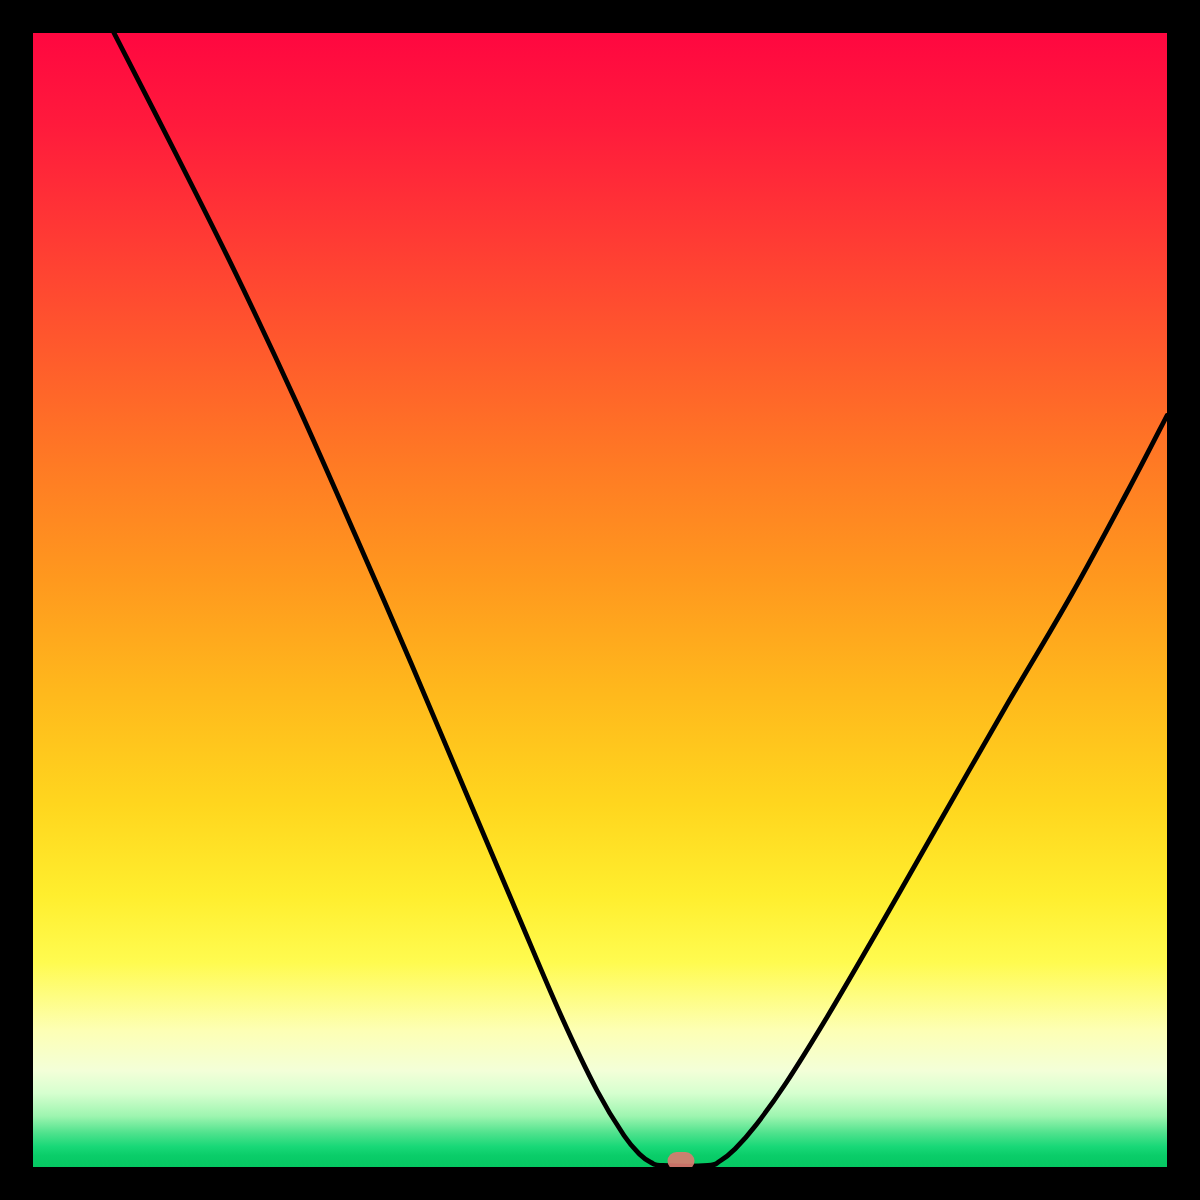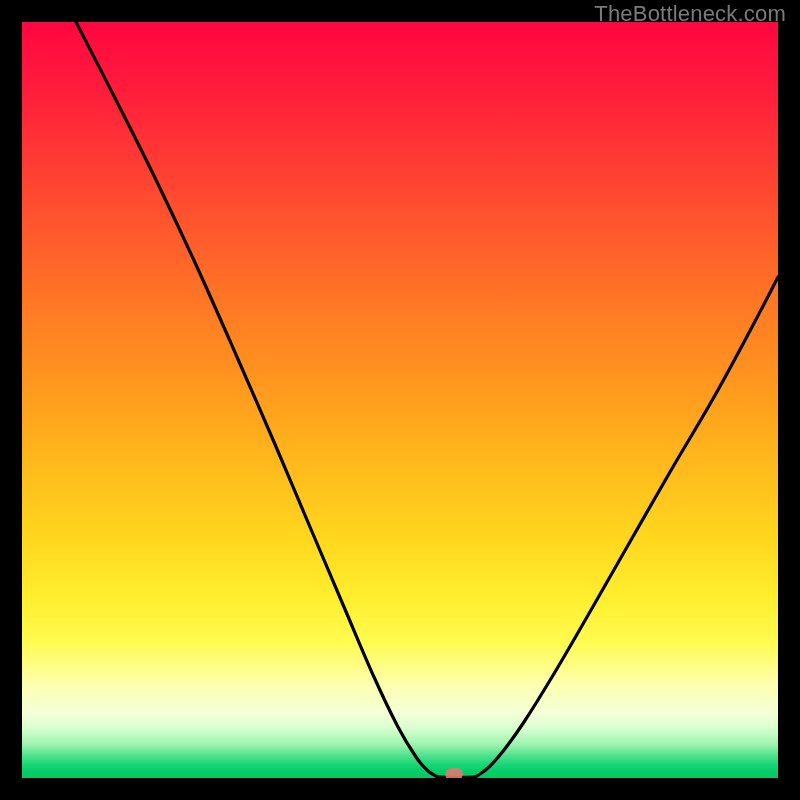--- a/index.html
+++ b/index.html
@@ -79,21 +79,20 @@
     font-size: 22px;
     letter-spacing: 0.2px;
     user-select: none;
   }
 </style>
 </head>
 <body>
 
 <div class="stage">
 
-  <div class="watermark">TheBottleneck.com</div>
 
   <div class="plot-area">
     <div class="gradient"></div>
 
     <svg class="curve-svg" viewBox="0 0 756 756" preserveAspectRatio="none">
       <path id="curve-path" class="curve-path" d="M 54 0 C 61.38 14.399999999999999, 80.42 51.2, 95 80 C 109.58 108.8, 120.6 130.3, 135 160 C 149.4 189.7, 160.6 213.5, 175 245 C 189.4 276.5, 201.14 303.5, 215 335 C 228.86 366.5, 238.86 389.4, 252 420 C 265.14 450.6, 275.4 475.3, 288 505 C 300.6 534.7, 310.48 558, 322 585 C 333.52 612, 342.28 633.4, 352 655 C 361.72 676.6, 368.44 690.6, 376 705 C 383.56 719.4, 388.78 727.26, 394 735 C 399.22 742.74, 401.76 744.76, 405 748 C 408.24 751.24, 409.3 751.74, 412 753 C 414.7 754.26, 413.16 754.64, 420 755 C 426.84 755.36, 443.16 755.54, 450 755 C 456.84 754.46, 454.76 753.98, 458 752 C 461.24 750.02, 463.68 748.32, 468 744 C 472.32 739.68, 475.88 735.92, 482 728 C 488.12 720.08, 493.36 713.14, 502 700 C 510.64 686.86, 518.66 673.9, 530 655 C 541.34 636.1, 551.5 618.4, 565 595 C 578.5 571.6, 590.06 551.1, 605 525 C 619.94 498.9, 632.34 477, 648 450 C 663.66 423, 677.24 401.1, 692 375 C 706.76 348.9, 718.48 326.6, 730 305 C 741.52 283.4, 751.32 264, 756 255"></path>
     </svg>
 
     <div id="marker" class="marker" style="left: 432px; top: 752px; background: rgb(217, 123, 112);"></div>
   </div>

